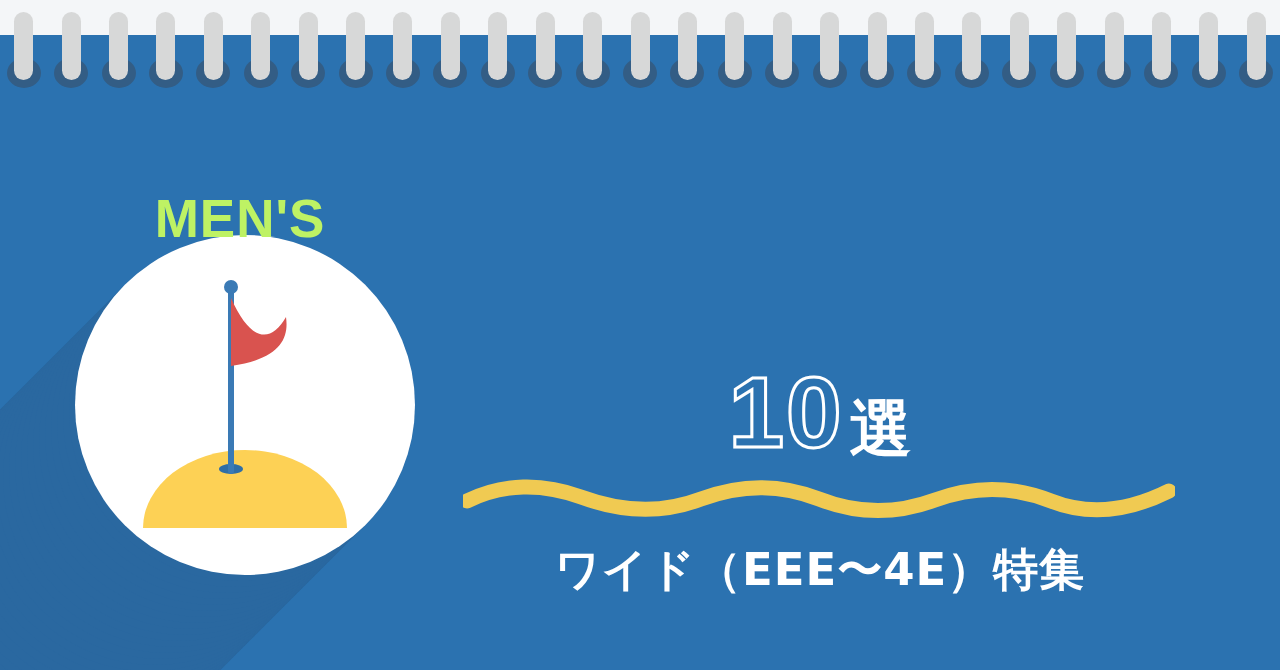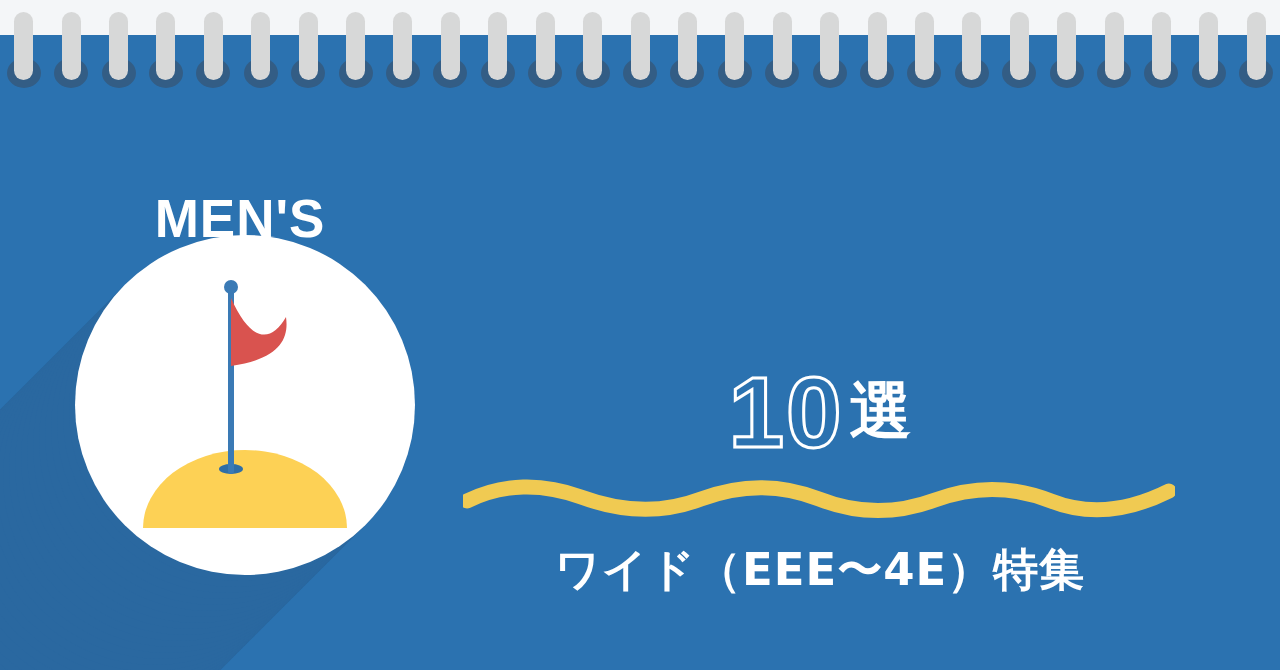--- a/index.html
+++ b/index.html
@@ -93,21 +93,21 @@
     z-index: 3;
   }
 
   
   .mens {
     position: absolute;
     left: 0;
     top: 157px;
     width: 480px;
     text-align: center;
-    color: #ffffff;
+    color: #bef264;
     font-family: "Liberation Sans", sans-serif;
     font-size: 53px;
     font-weight: 700;
     letter-spacing: 1px;
     z-index: 5;
     line-height: 1;
   }
 
   
   .content {
@@ -139,21 +139,21 @@
   .headline .hl-line-2 {
     letter-spacing: -1px;
   }
 
   .count-row {
     position: absolute;
     left: 0;
     top: 327px;
     width: 100%;
     display: flex;
-    align-items: center;
+    align-items: flex-end;
     justify-content: center;
   }
   .count-num {
     font-family: "Liberation Sans", sans-serif;
     font-size: 100px;
     font-weight: 700;
     line-height: 1;
     color: transparent;
     -webkit-text-stroke: 3px #ffffff;
     letter-spacing: 2px;

